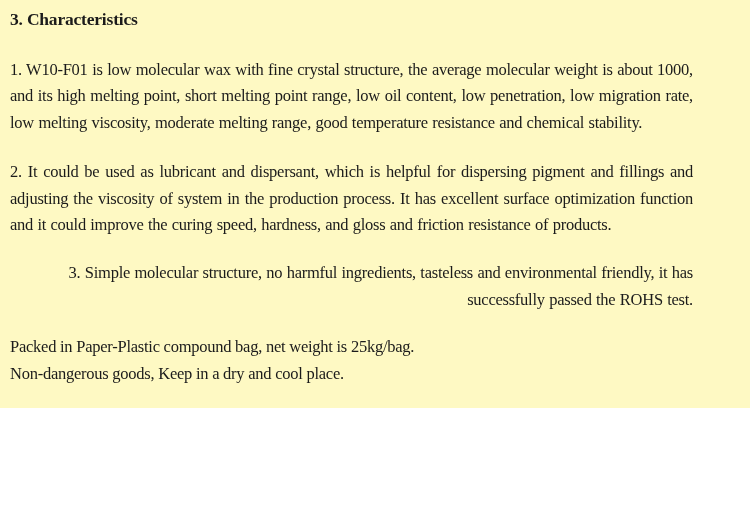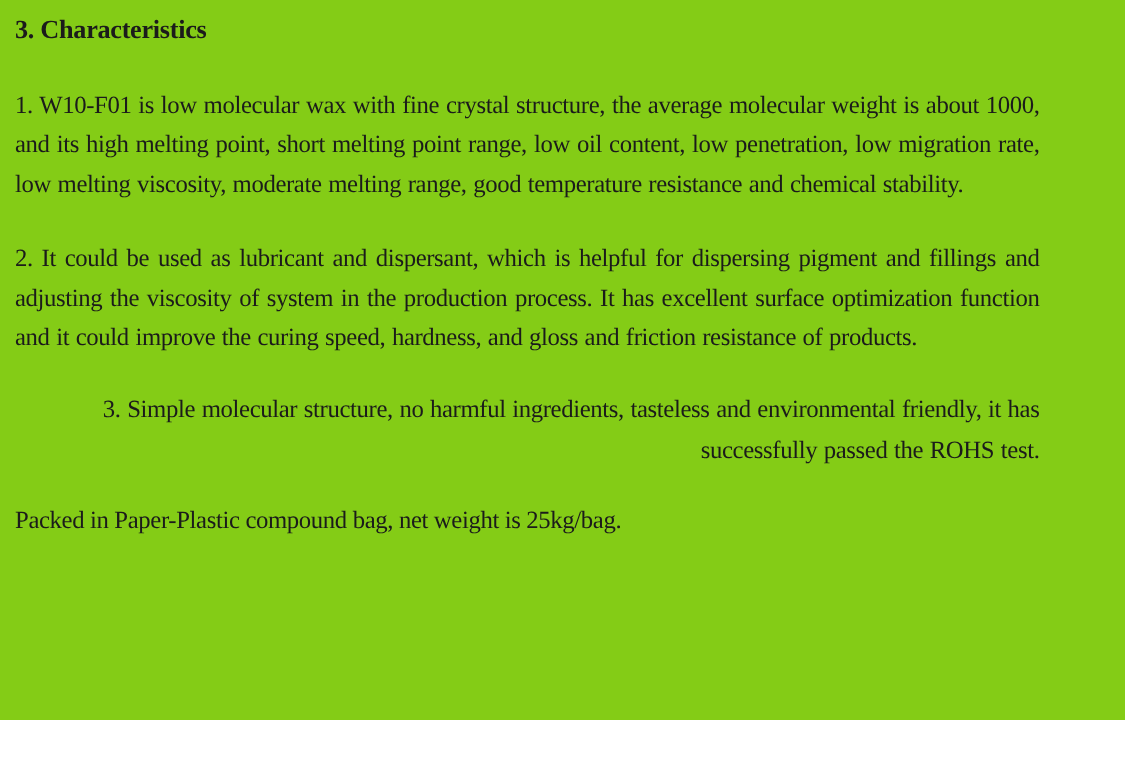--- a/index.html
+++ b/index.html
@@ -3,22 +3,22 @@
 <meta charset="utf-8">
 <style>
   html, body {
     margin: 0;
     padding: 0;
     background: #ffffff;
   }
   .page {
     position: relative;
     width: 750px;
-    height: 480px;
-    background: #84cc16;
+    height: 408px;
+    background: #fef9c3;
     box-sizing: border-box;
     padding: 7px 57px 0 10px;
     font-family: "Liberation Serif", "DejaVu Serif", serif;
     color: #1b1b1b;
     overflow: hidden;
   }
   .doc-heading {
     font-size: 17.5px;
     font-weight: bold;
     line-height: 24px;
@@ -55,14 +55,15 @@
 
   <p class="doc-paragraph p1">1. W10-F01 is low molecular wax with fine crystal structure, the average molecular weight is about 1000, and its high melting point, short melting point range, low oil content, low penetration, low migration rate, low melting viscosity, moderate melting range, good temperature resistance and chemical stability.</p>
 
   <p class="doc-paragraph p2">2. It could be used as lubricant and dispersant, which is helpful for dispersing pigment and fillings and adjusting the viscosity of system in the production process. It has excellent surface optimization function and it could improve the curing speed, hardness, and gloss and friction resistance of products.</p>
 
   <p class="doc-paragraph p3">3. Simple molecular structure, no harmful ingredients, tasteless and environmental friendly, it has successfully passed the ROHS test.</p>
 
 
   <div class="packing-line">Packed in Paper-Plastic compound bag, net weight is 25kg/bag.</div>
 
+  <div class="packing-line">Non-dangerous goods, Keep in a dry and cool place.</div>
 
 </div>
 
 </body></html>

